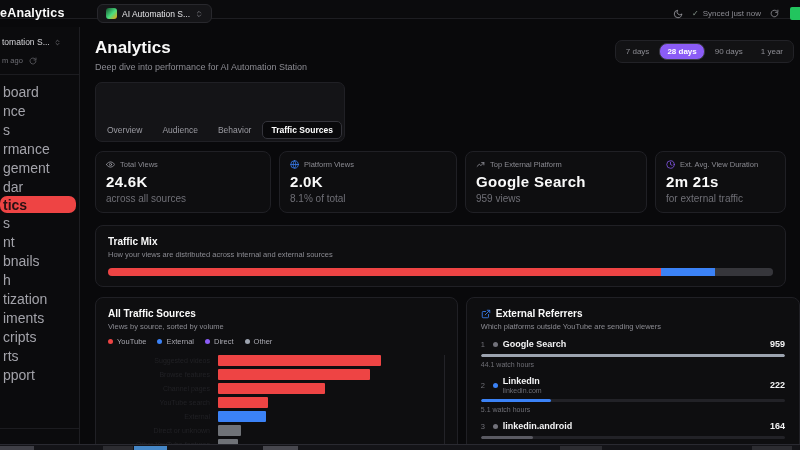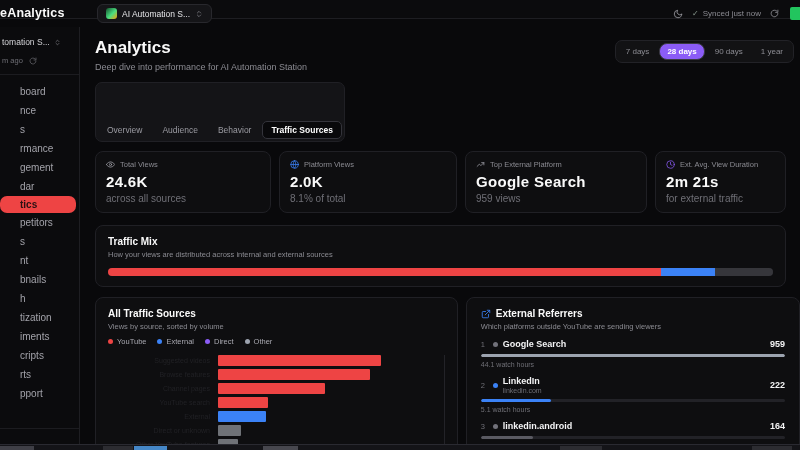--- a/index.html
+++ b/index.html
@@ -21,21 +21,21 @@
   .hdr-avatar { width:10px; height:13px; background:#22c55e; border-radius:2px 0 0 2px; margin-left:2px; }
 
   
   .sidebar { position:absolute; top:27px; left:0; width:80px; bottom:0; background:#0b0b0d;
     border-right:1px solid #1e1e22; overflow:hidden; z-index:3; }
   .side-channel { display:flex; align-items:center; gap:4px; font-size:8.5px; color:#d4d4d8;
     padding:10px 2px 0 2px; }
   .side-sync { display:flex; align-items:center; gap:6px; font-size:7.5px; color:#6f6f76; padding:9px 2px 0 2px; }
   .side-divider { border-top:1px solid #1c1c20; margin-top:9px; }
   .nav { margin-top:7px; }
-  .nav-item { height:19px; display:flex; align-items:center; font-size:10px; color:#a3a3aa; padding-left:20px; }
+  .nav-item { height:19px; display:flex; align-items:center; font-size:14px; color:#a3a3aa; padding-left:3px; }
   .nav-item.active { background:#ee4444; color:#2a1113; font-weight:bold; border-radius:7px;
     margin-right:3px; height:17px; }
   .side-bottom-divider { position:absolute; bottom:21px; left:0; right:0; border-top:1px solid #1c1c20; }
 
   
   .main { position:absolute; left:81px; top:27px; width:719px; bottom:0; }
   .page-title { font-size:17px; font-weight:bold; color:#fafafa; padding:11px 0 0 14px; }
   .page-sub { font-size:9px; color:#8b8b92; padding:4px 0 0 14px; }
   .time-group { position:absolute; top:13px; right:6px; display:flex; gap:2px; background:#121214;
     border:1px solid #222227; border-radius:7px; padding:2px; font-size:8px; }
@@ -148,21 +148,20 @@
     </div>
     <div class="side-divider"></div>
     <div class="nav" id="nav">
         <div class="nav-item">board</div>
         <div class="nav-item">nce</div>
         <div class="nav-item">s</div>
         <div class="nav-item">rmance</div>
         <div class="nav-item">gement</div>
         <div class="nav-item">dar</div>
         <div class="nav-item active">tics</div>
-        <div class="nav-item">petitors</div>
         <div class="nav-item">s</div>
         <div class="nav-item">nt</div>
         <div class="nav-item">bnails</div>
         <div class="nav-item">h</div>
         <div class="nav-item">tization</div>
         <div class="nav-item">iments</div>
         <div class="nav-item">cripts</div>
         <div class="nav-item">rts</div>
         <div class="nav-item">pport</div>
       </div>

